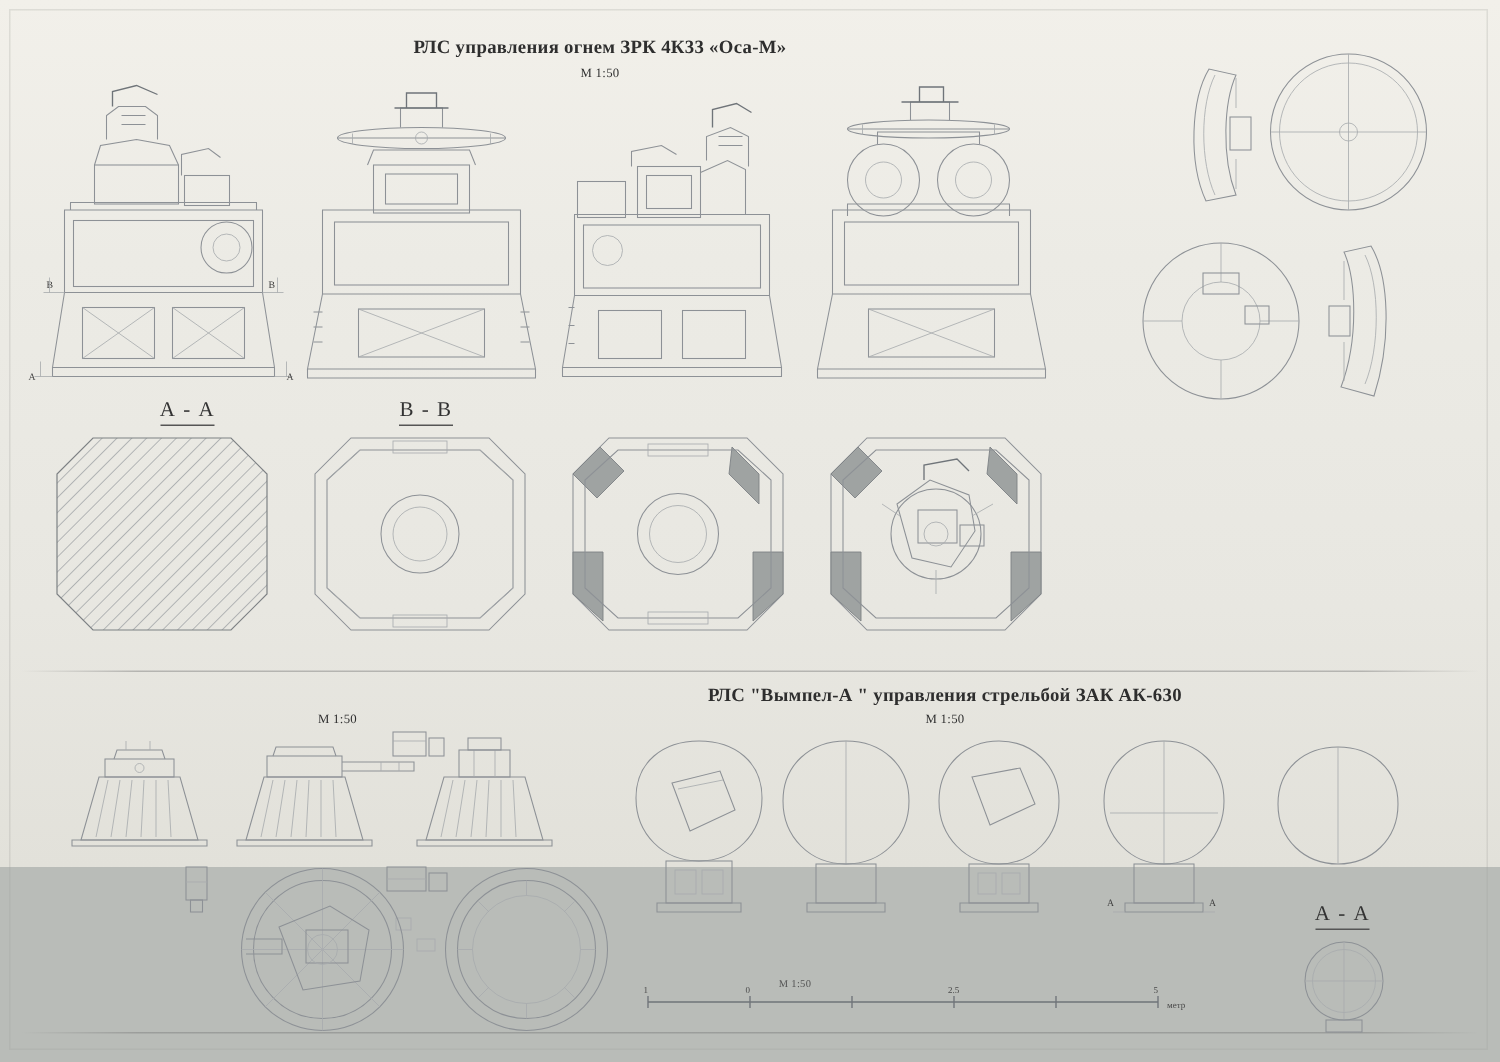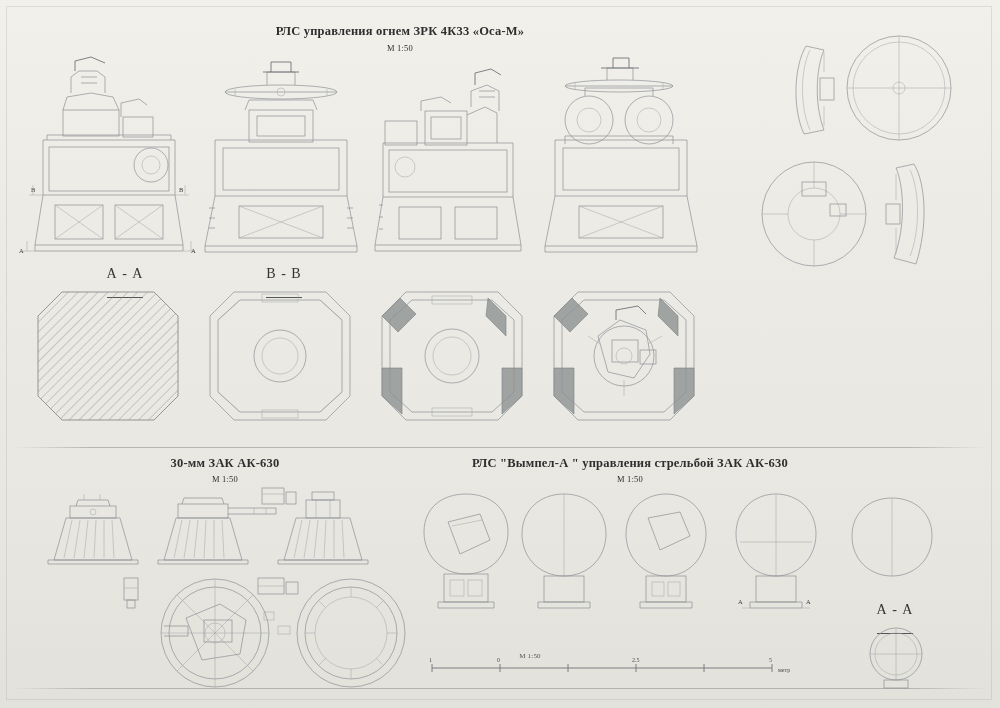--- a/index.html
+++ b/index.html
@@ -10,21 +10,21 @@
   body {
     width: 1000px;
     height: 708px;
     overflow: hidden;
     font-family: "Liberation Serif", serif;
   }
   .sheet {
     position: absolute;
     left: 0; top: 0;
     width: 1000px;
-    height: 708px;
+    height: 578px;
     background: #eceae4;
     background-image:
       linear-gradient(180deg, #f2f0ea 0%, #ecebe5 30%, #e8e7e1 70%, #e2e1da 100%);
   }
   .paper-edge {
     position: absolute;
     left: 6px; top: 6px;
     width: 986px; height: 694px;
     box-shadow: 0 0 0 1px rgba(160,160,155,0.25) inset;
   }
@@ -41,21 +41,21 @@
     font-weight: bold;
   }
   .t-scale {
     font-size: 8.5px;
   }
   .t-section {
     font-size: 14px;
     color: #333;
     letter-spacing: 1px;
   }
-  .t-section u { text-decoration: none; border-bottom: 1px solid #555; padding-bottom: 16px;}
+  .t-section u { text-decoration: none; border-bottom: 1px solid #555; padding-bottom: 2px;}
   .t-small {
     font-size: 7px;
     color: #555;
   }
   .divider {
     position: absolute;
     height: 1px;
     background: linear-gradient(90deg, rgba(140,140,140,0) 0%, rgba(120,120,120,0.45) 8%, rgba(120,120,120,0.45) 92%, rgba(140,140,140,0) 100%);
   }
   .svg-layer {
@@ -74,21 +74,20 @@
 </style>
 </head>
 <body>
 
 <div class="sheet">
   <div class="paper-edge"></div>
 
   <div class="title t-main" style="left:180px; top:24px; width:440px;">РЛС управления огнем ЗРК 4К33 «Оса-М»</div>
   <div class="title t-scale" style="left:180px; top:43px; width:440px;">М 1:50</div>
 
-  <div class="title t-main" style="left:60px; top:456px; width:330px;">30-мм ЗАК АК-630</div>
   <div class="title t-scale" style="left:60px; top:474px; width:330px;">М 1:50</div>
 
   <div class="title t-main" style="left:400px; top:456px; width:460px;">РЛС "Вымпел-А " управления стрельбой ЗАК АК-630</div>
   <div class="title t-scale" style="left:400px; top:474px; width:460px;">М 1:50</div>
 
   <div class="title t-section" style="left:60px; top:266px; width:130px;">
     <u>А - А</u>
   </div>
   <div class="title t-section" style="left:219px; top:266px; width:130px;">
     <u>В - В</u>

